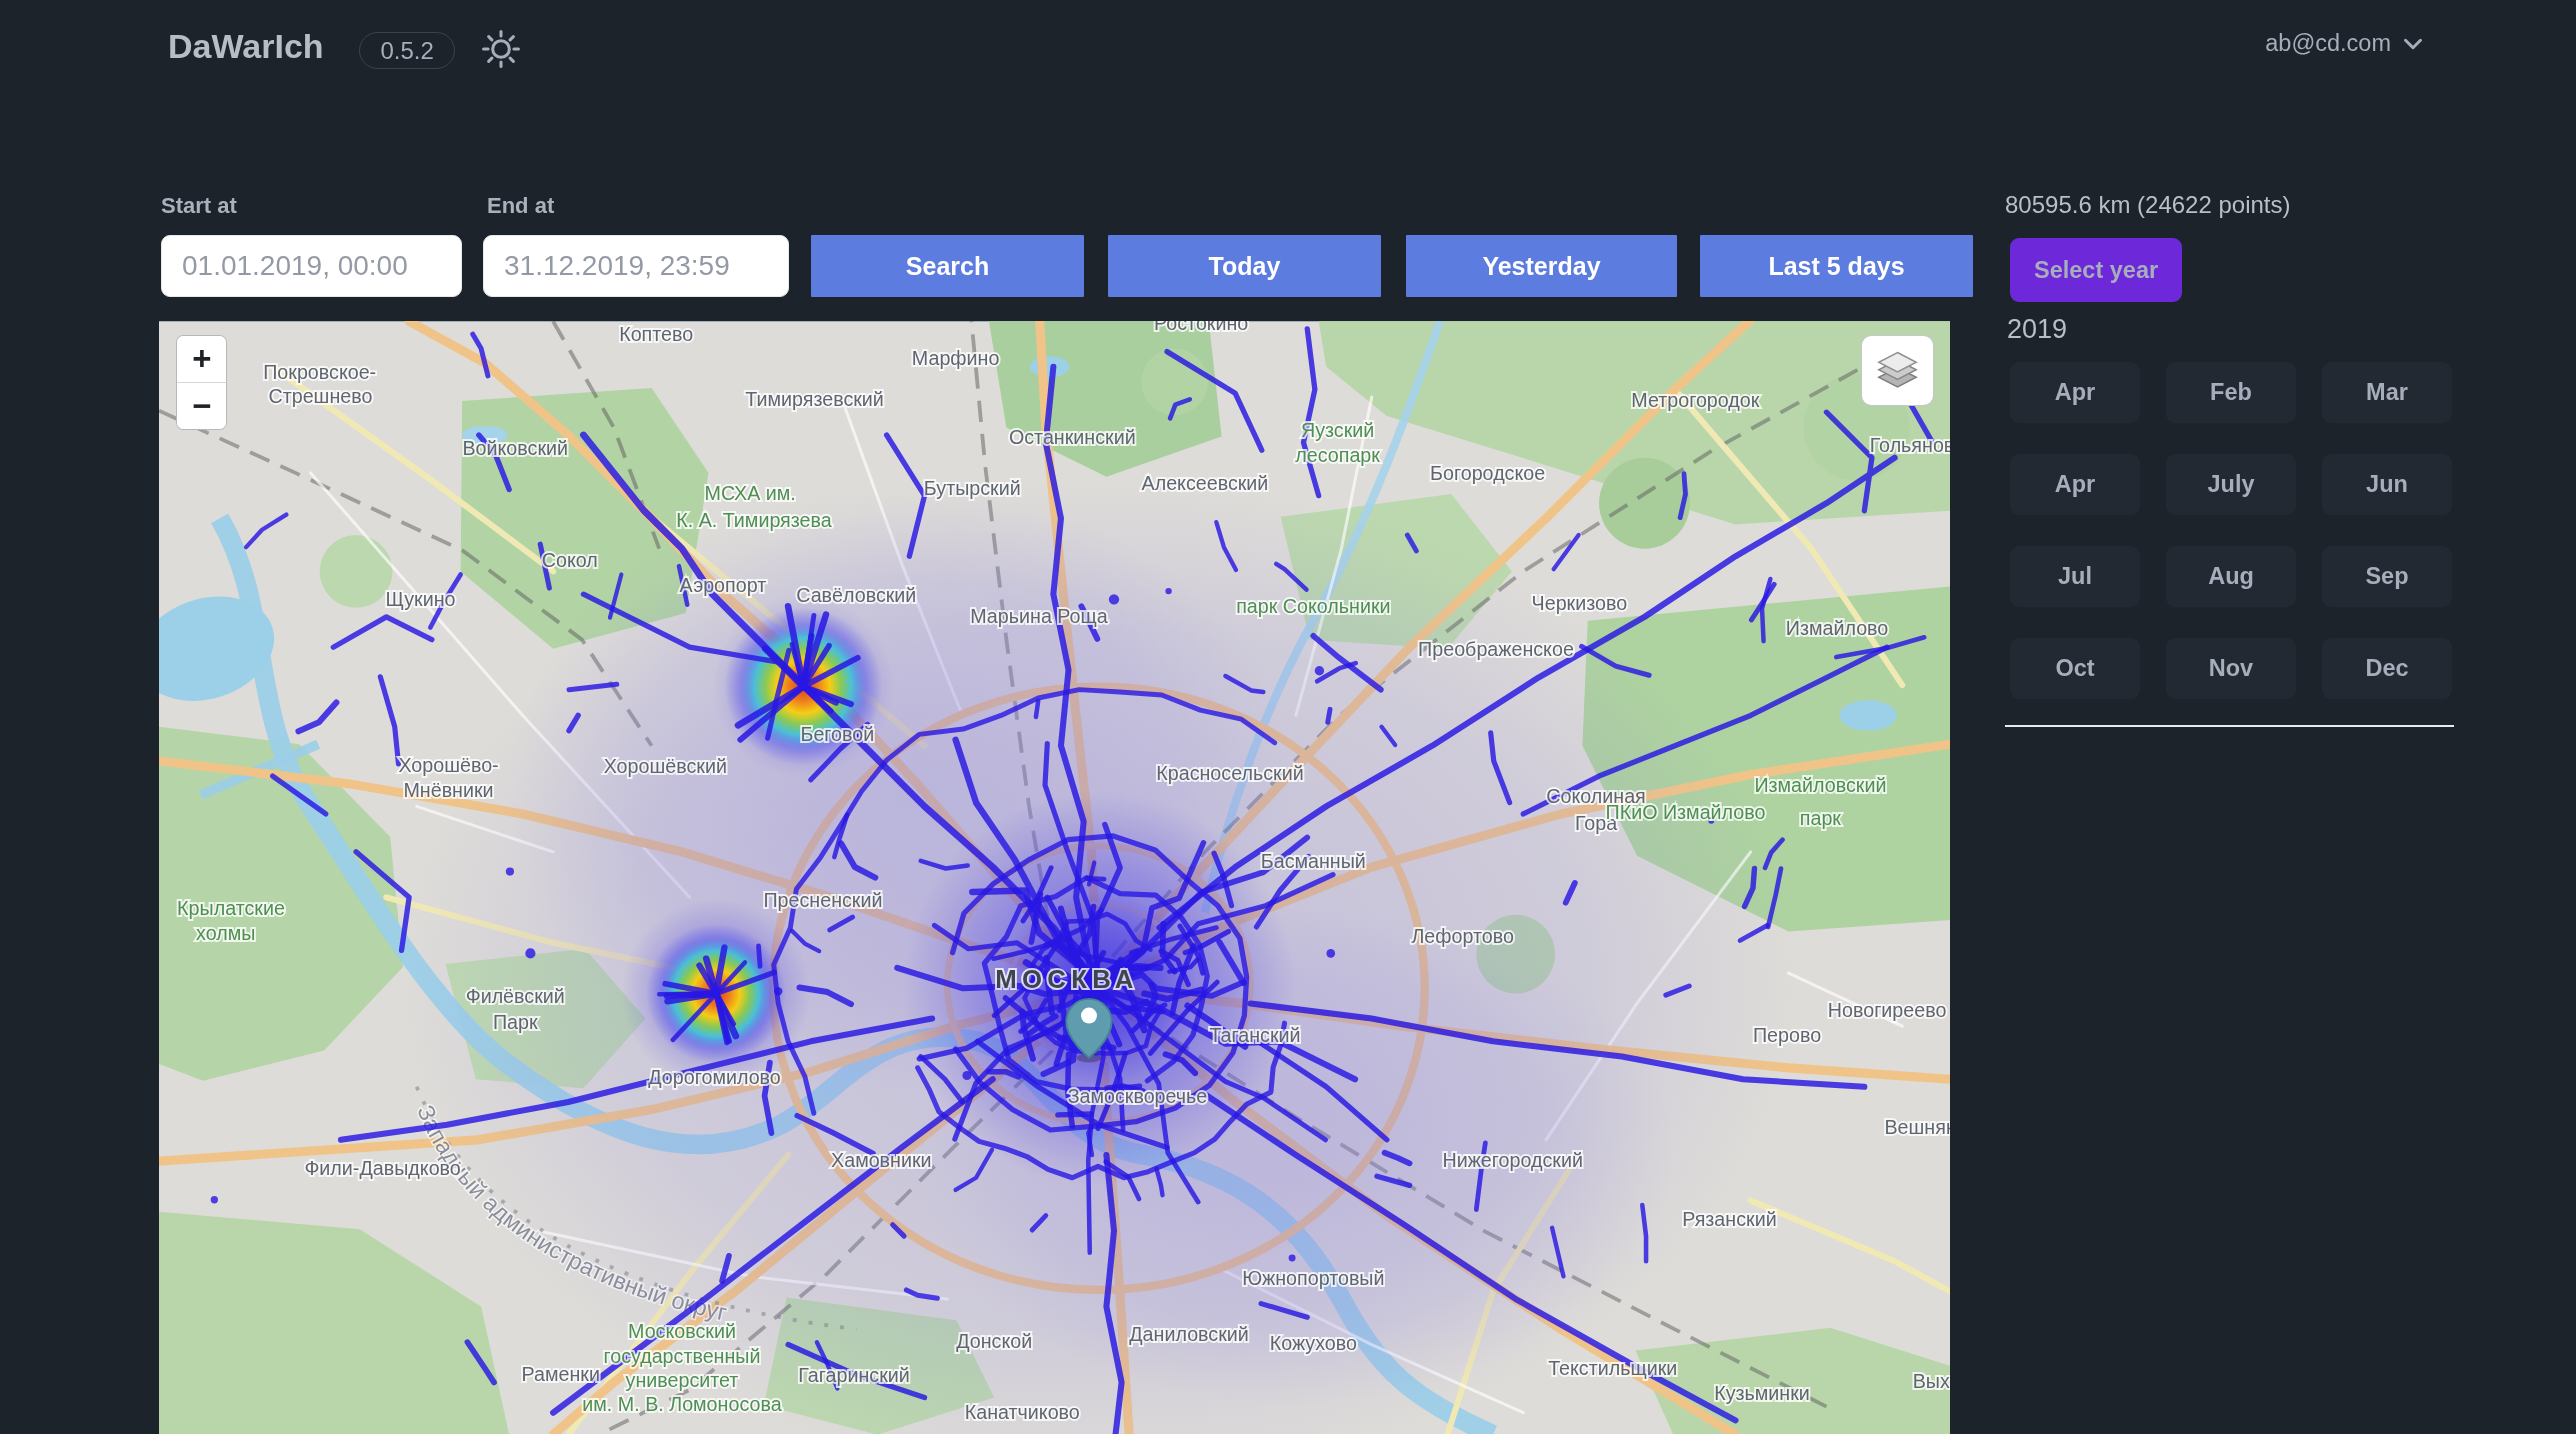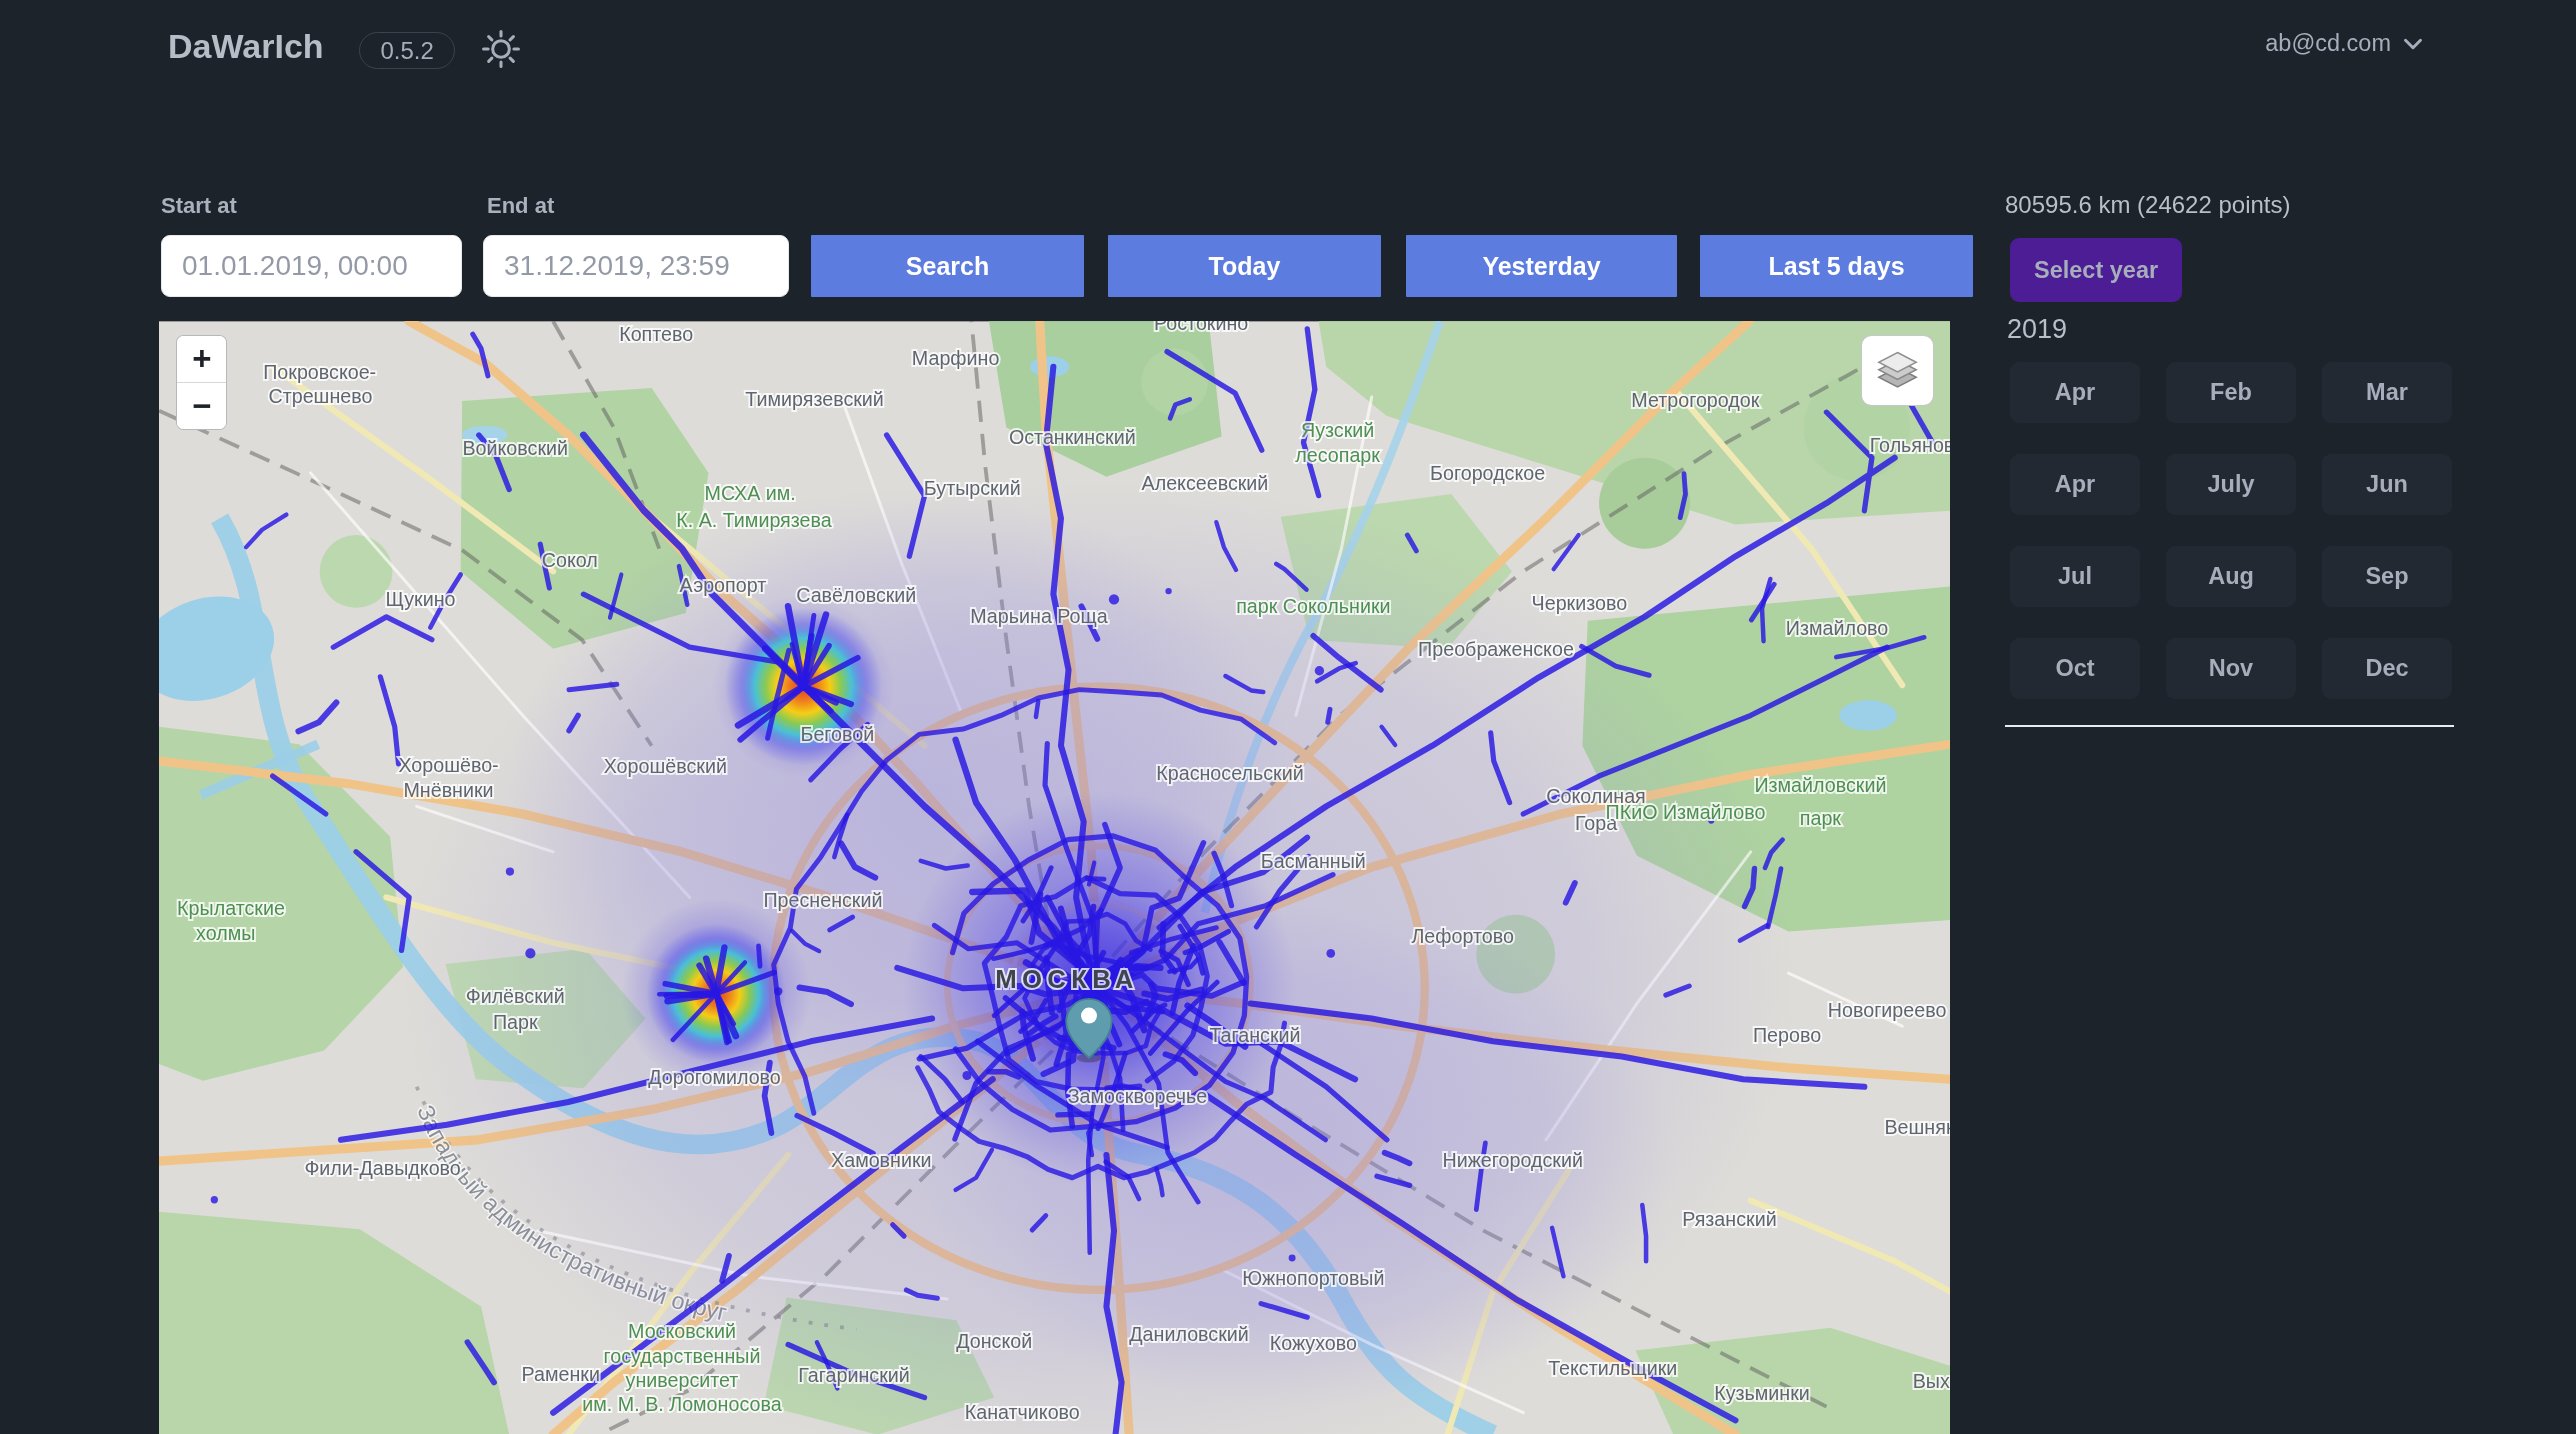--- a/index.html
+++ b/index.html
@@ -21,30 +21,30 @@
   
   .field-label{position:absolute;font-size:22px;font-weight:700;color:#aab0bc;}
   .text-input{position:absolute;height:62px;background:#ffffff;border:0.8px solid #e7e9ec;border-radius:9px;
        font-family:"Liberation Sans",sans-serif;font-size:28px;color:#939aa5;padding:0 20px;box-sizing:border-box;}
   .btn-blue{position:absolute;height:62px;border:none;border-radius:1px;background:#5c7ce0;color:#ffffff;
        font-family:"Liberation Sans",sans-serif;font-size:25px;font-weight:600;cursor:pointer;}
 
   
   .distance-summary{position:absolute;left:2005px;top:191px;font-size:24px;color:#b9bfc9;}
   .select-year-btn{position:absolute;left:2010px;top:238px;height:64px;padding:0 24px;border:none;border-radius:9px;
-       background:#4c1d95;color:#a6adbb;font-family:"Liberation Sans",sans-serif;font-size:23.5px;font-weight:600;cursor:pointer;}
+       background:#6d28d9;color:#a6adbb;font-family:"Liberation Sans",sans-serif;font-size:23.5px;font-weight:600;cursor:pointer;}
   .year-heading{position:absolute;left:2007px;top:314px;font-size:27px;font-weight:500;color:#b9bfc9;}
   .months-grid{position:absolute;left:2010px;top:362px;display:grid;
        grid-template-columns:repeat(3,130px);column-gap:26px;row-gap:31px;}
   .month-btn{height:61px;border:none;border-radius:9px;background:#232932;color:#a6adbb;
        font-family:"Liberation Sans",sans-serif;font-size:23.5px;font-weight:600;cursor:pointer;}
   .sidebar-divider{position:absolute;left:2005px;top:725px;width:449px;height:2.3px;background:#e7eaee;}
 
   
-  .map{position:absolute;left:159px;top:321px;width:1791px;height:1114px;background:#000000;overflow:hidden;cursor:grab;}
+  .map{position:absolute;left:159px;top:321px;width:1791px;height:1114px;background:#0c4a6e;overflow:hidden;cursor:grab;}
   .map svg.base{position:absolute;left:0;top:0;}
   .map-label{fill:#60666f;font-size:26px;font-family:"Liberation Sans",sans-serif;
        paint-order:stroke;stroke:rgba(255,255,255,.78);stroke-width:5px;}
   .map-label.green{fill:#4e8f52;}
   .map-label.city{fill:#3f454e;font-size:34px;font-weight:600;letter-spacing:7px;}
   .map-label.dim{fill:#7d838d;font-size:31px;stroke-width:4px;opacity:.85;}
 
   .leaflet-zoom{position:absolute;left:17.4px;top:13.6px;width:49px;background:#fff;
        border:1.5px solid rgba(0,0,0,.28);border-radius:7.6px;overflow:hidden;}
   .zoom-btn{width:100%;height:46px;line-height:46px;text-align:center;font-size:33px;font-weight:700;color:#1f2328;cursor:pointer;background:#fff;}

